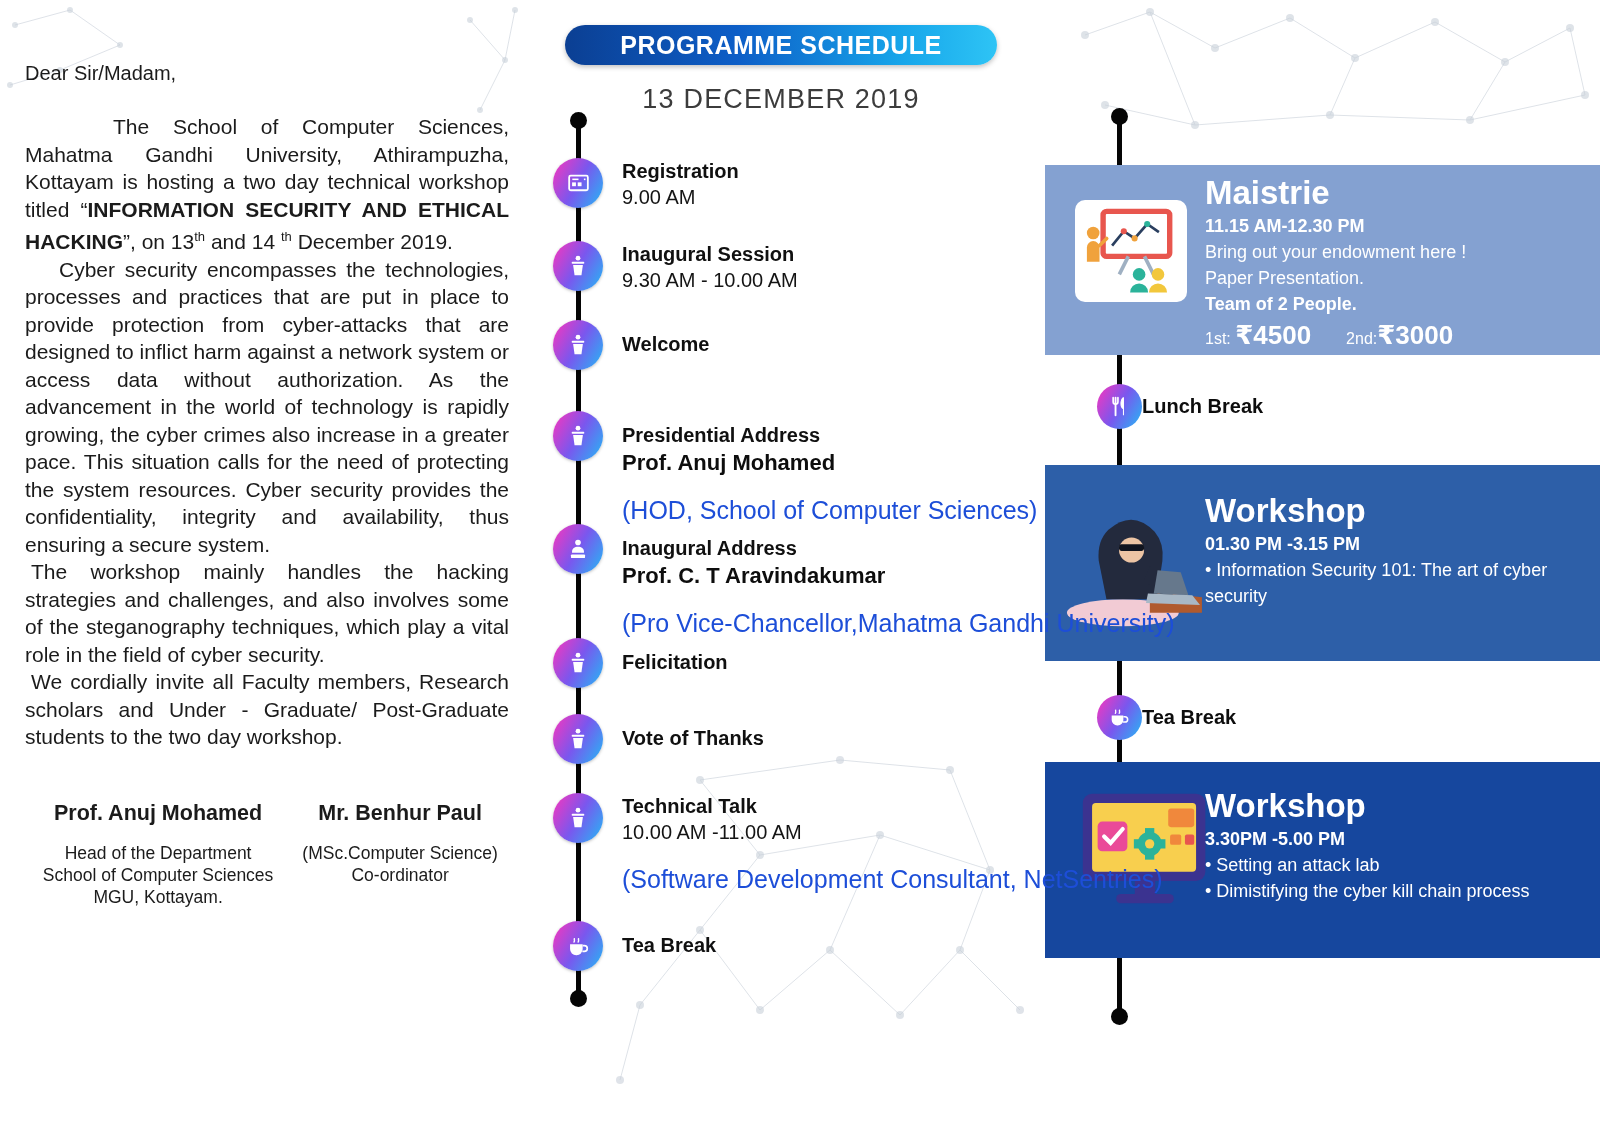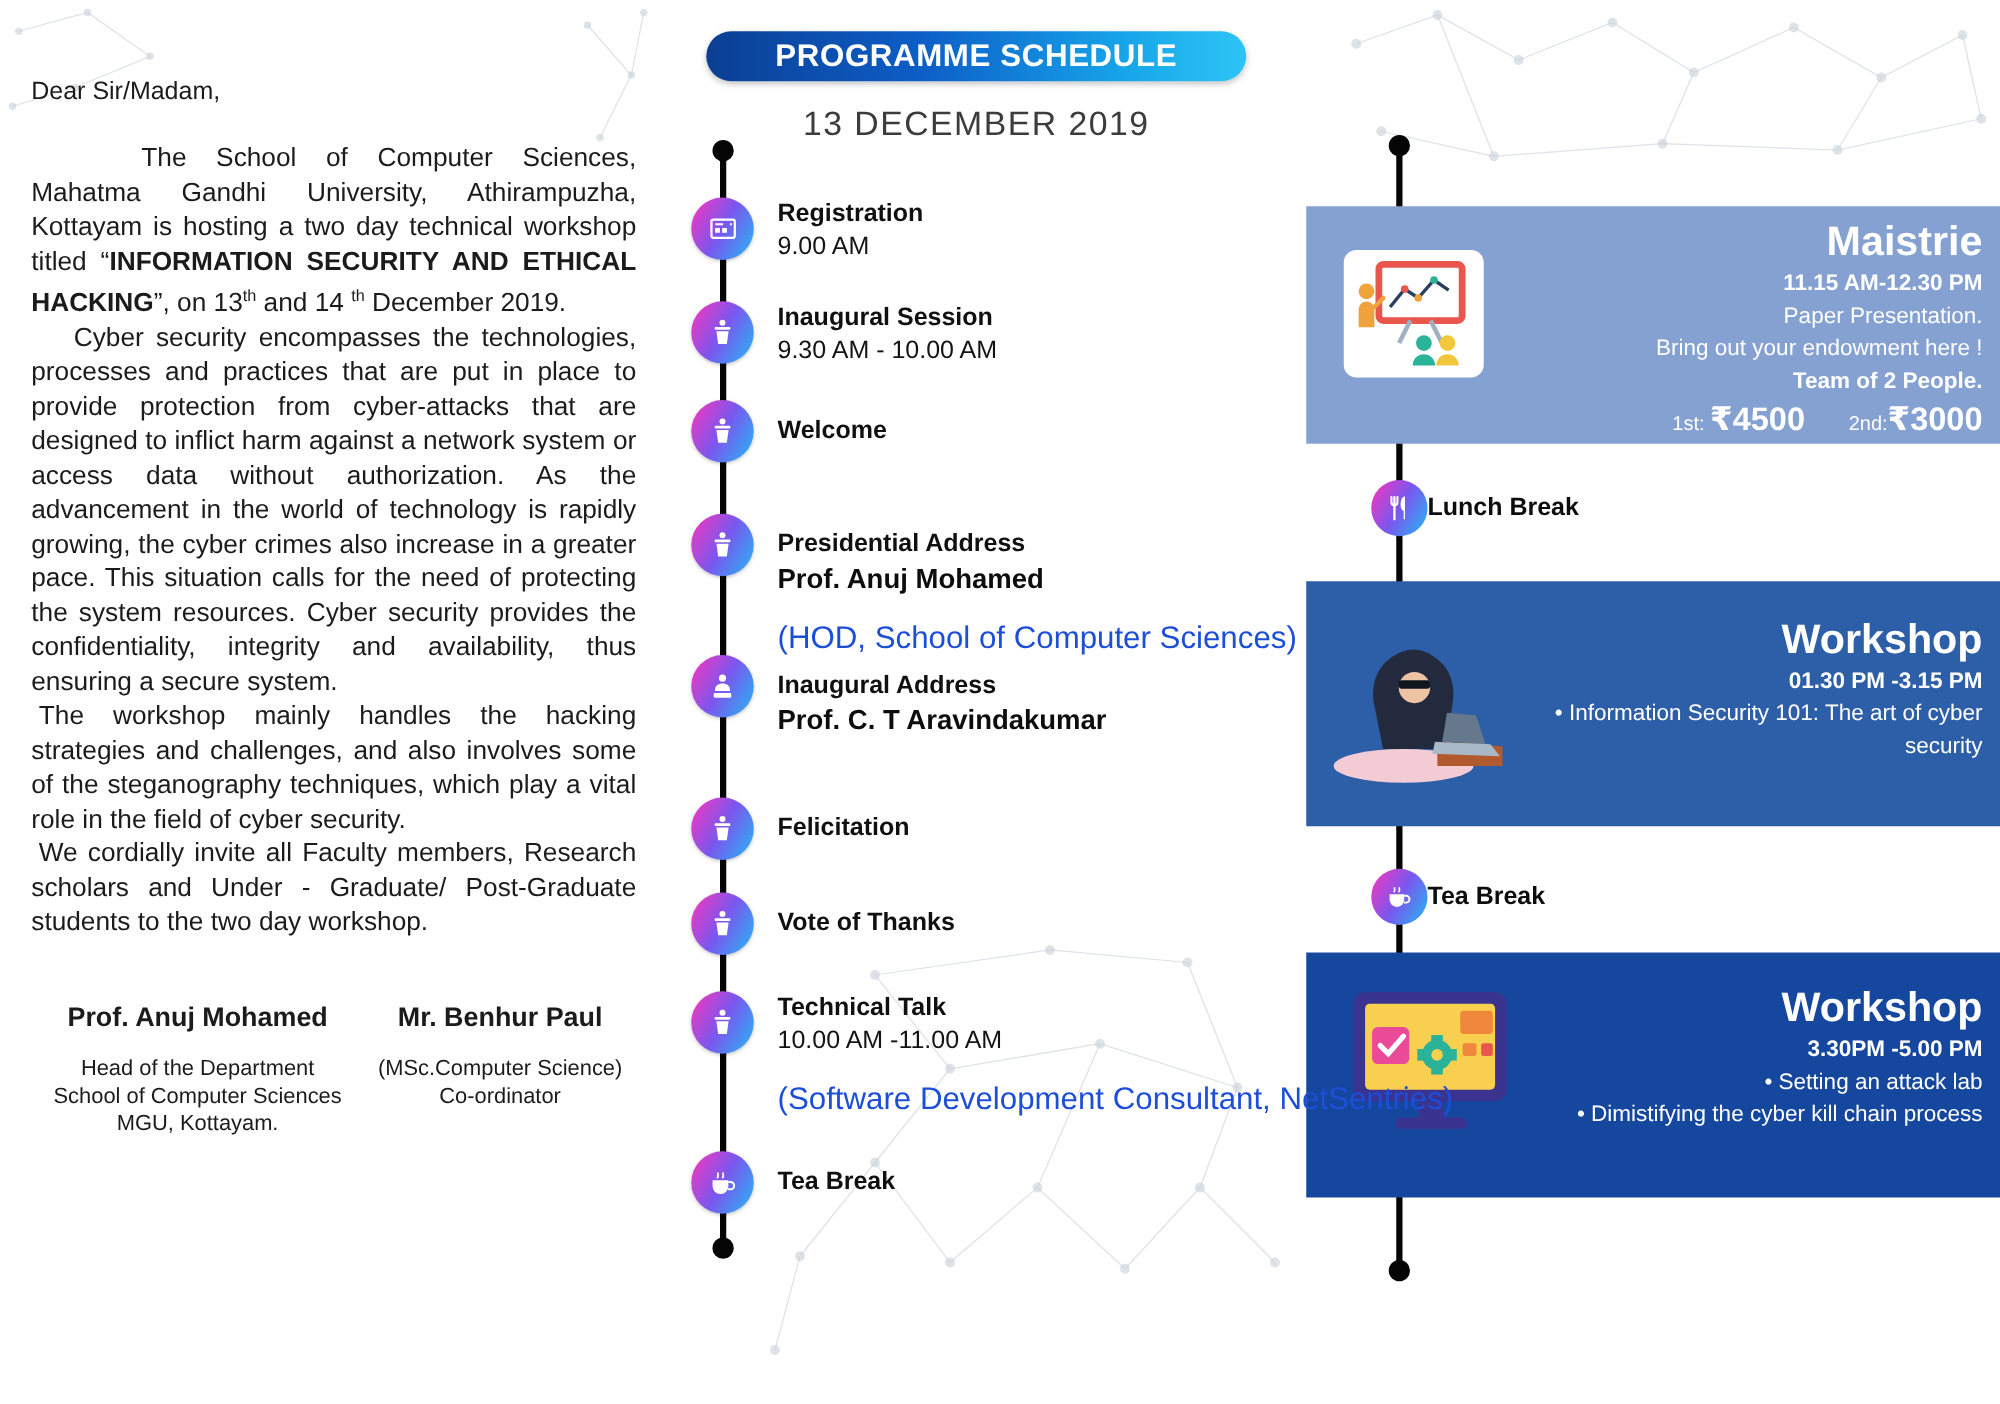--- a/index.html
+++ b/index.html
@@ -54,21 +54,21 @@
   .r-dot.top { top: 108px; } .r-dot.bottom { top: 1008px; }
   .event-box { position: absolute; left: 0; width: 555px; color: #fff; z-index: 2; }
   .box-maistrie { top: 165px; height: 190px; background: #84a1d1; }
   .box-ws1 { top: 465px; height: 196px; background: #2d5fa8; }
   .box-ws2 { top: 762px; height: 196px; background: #16479e; }
   .icon-card { position: absolute; left: 30px; top: 35px; width: 112px; height: 102px;
                background: #fff; border-radius: 10px; display: flex; align-items: center; justify-content: center; }
   .illus { position: absolute; }
   .illus-hacker { left: 10px; top: 32px; }
   .illus-computer { left: 30px; top: 28px; }
-  .event-text { position: absolute; left: 160px; right: 14px; top: 0; text-align: right; }
+  .event-text { position: absolute; left: 160px; right: 14px; top: 0; }
   .box-maistrie .event-text { padding-top: 8px; }
   .box-ws1 .event-text { padding-top: 26px; }
   .box-ws2 .event-text { padding-top: 24px; }
   .event-title { font-size: 33px; font-weight: bold; line-height: 40px; }
   .event-time { font-size: 18px; font-weight: bold; line-height: 26px; }
   .event-line { font-size: 18px; line-height: 26px; }
   .event-team { font-size: 18px; font-weight: bold; line-height: 26px; }
   .prizes { margin-top: 3px; }
   .prize-label { font-size: 16px; }
   .prize-value { font-size: 26px; font-weight: bold; }
@@ -235,20 +235,21 @@
       <div class="tl-icon">
         <svg viewBox="0 0 24 24" width="26" height="26" fill="#fff">
             <circle cx="12" cy="6" r="2.6"></circle>
             <path d="M6.5 14.5c0-3 2.4-4.6 5.5-4.6s5.5 1.6 5.5 4.6v1h-11z"></path>
             <rect x="5.5" y="17" width="13" height="3.4" rx="0.8"></rect>
           </svg>
       </div>
       <div class="tl-text pt12">
         <div class="tl-title">Inaugural Address</div>
         <div class="tl-name">Prof. C. T Aravindakumar</div>
+        <div class="tl-role">(Pro Vice-Chancellor,Mahatma Gandhi University)</div>
       </div>
     </div>
 
     <div class="tl-item" style="top:638px">
       <div class="tl-icon">
         <svg viewBox="0 0 24 24" width="26" height="26">
             <circle cx="12" cy="4.8" r="2.2" fill="#fff"></circle>
             <rect x="6.2" y="8" width="11.6" height="2" rx="0.7" fill="#fff"></rect>
             <path d="M7.5 11h9l-1.3 9.5h-6.4z" fill="#fff"></path>
           </svg>
@@ -321,22 +322,22 @@
           <path d="M20 44 l8 -8" stroke="#f0a23c" stroke-width="4" stroke-linecap="round"></path>
           <circle cx="64" cy="76" r="7" fill="#2bb39a"></circle>
             <path d="M54 96 a10 10 0 0 1 20 0z" fill="#2bb39a"></path>
           <circle cx="85" cy="76" r="7" fill="#f2c73c"></circle>
             <path d="M75 96 a10 10 0 0 1 20 0z" fill="#f2c73c"></path>
         </svg>
       </div>
       <div class="event-text">
         <div class="event-title">Maistrie</div>
         <div class="event-time">11.15 AM-12.30 PM</div>
+        <div class="event-line">Bring out your endowment here !</div>
         <div class="event-line">Paper Presentation.</div>
-        <div class="event-line">Bring out your endowment here !</div>
         <div class="event-team">Team of 2 People.</div>
         <div class="prizes">
           <span class="prize-label">1st:</span>
           <span class="prize-value">₹4500</span>
           <span class="prize-gap"></span>
           <span class="prize-label">2nd:</span><span class="prize-value">₹3000</span>
         </div>
       </div>
     </div>
 

